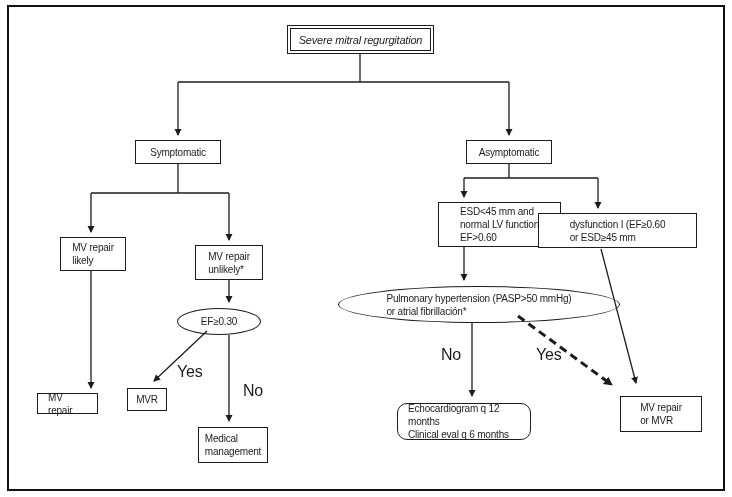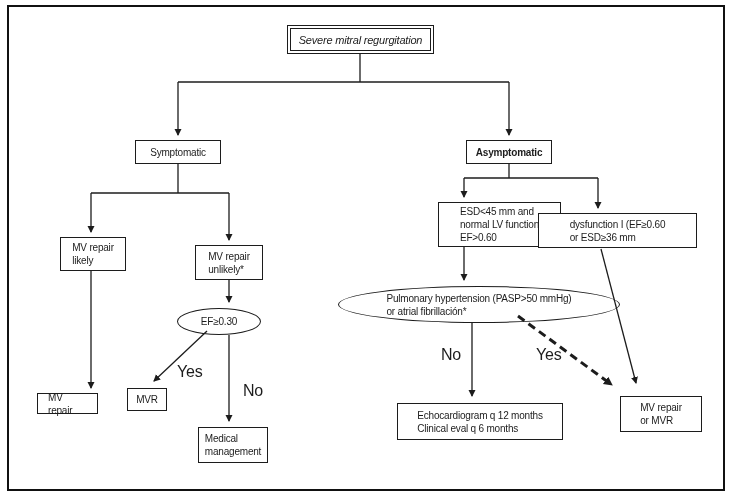--- a/index.html
+++ b/index.html
@@ -71,40 +71,40 @@
       <path d="M601 249 L636 383" marker-end="url(#ah)"></path>
       <path d="M518 316 L612 385" stroke-width="3" stroke-dasharray="8 5" marker-end="url(#ahBig)"></path>
     </g>
   </svg>
 
   <div class="root-outer" style="left:287px;top:25px;width:147px;height:29px;">
     <div class="root-inner">Severe mitral regurgitation</div>
   </div>
 
   <div class="node" style="left:135px;top:140px;width:86px;height:24px;">Symptomatic</div>
-  <div class="node" style="left:466px;top:140px;width:86px;height:24px;font-weight:bold;">Asymptomatic</div>
+  <div class="node" style="left:466px;top:140px;width:86px;height:24px;">Asymptomatic</div>
 
   <div class="node" style="left:60px;top:237px;width:66px;height:34px;">MV repair
 likely</div>
   <div class="node" style="left:195px;top:245px;width:68px;height:35px;">MV repair
 unlikely*</div>
   <div class="node ellipse" style="left:177px;top:308px;width:84px;height:27px;">EF≥0.30</div>
   <div class="node" style="left:37px;top:393px;width:61px;height:21px;">MV repair</div>
   <div class="node" style="left:127px;top:388px;width:40px;height:23px;">MVR</div>
   <div class="node" style="left:198px;top:427px;width:70px;height:36px;">Medical
 management</div>
 
   <div class="node" style="left:421px;top:202px;width:123px;height:45px;margin-left:17px;">ESD&lt;45 mm and
 normal LV function
 EF&gt;0.60</div>
   <div class="node" style="left:538px;top:213px;width:159px;height:35px;">dysfunction I (EF≥0.60
-or ESD≥36 mm</div>
+or ESD≥45 mm</div>
   <div class="node ellipse" style="left:338px;top:286px;width:282px;height:37px;">Pulmonary hypertension (PASP&gt;50 mmHg)
 or atrial fibrillación*</div>
-  <div class="node" style="left:397px;top:403px;width:166px;height:37px;">Echocardiogram q 12 months
+  <div class="node" style="left:397px;top:403px;width:134px;height:37px;border-radius:10px;">Echocardiogram q 12 months
 Clinical eval q 6 months</div>
   <div class="node" style="left:620px;top:396px;width:82px;height:36px;">MV repair
 or MVR</div>
 
   <div class="edge-label" style="left:177px;top:363px;">Yes</div>
   <div class="edge-label" style="left:243px;top:382px;">No</div>
   <div class="edge-label" style="left:441px;top:346px;">No</div>
   <div class="edge-label" style="left:536px;top:346px;">Yes</div>
 
 </div>

